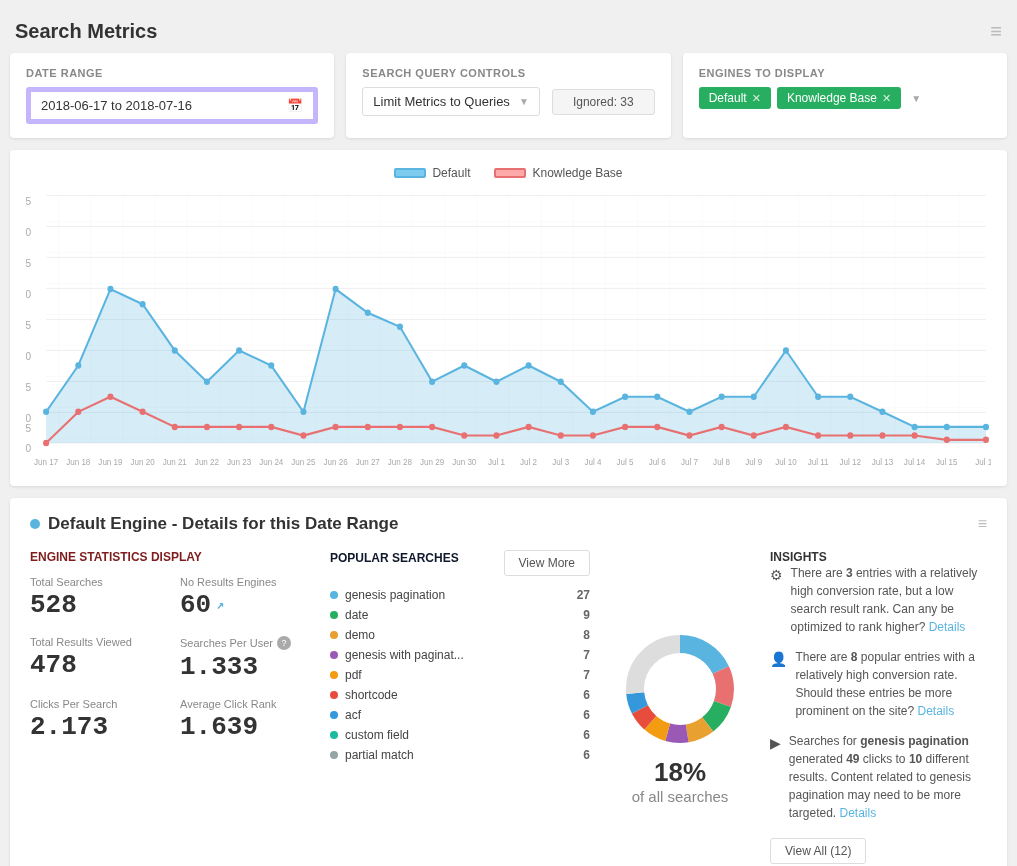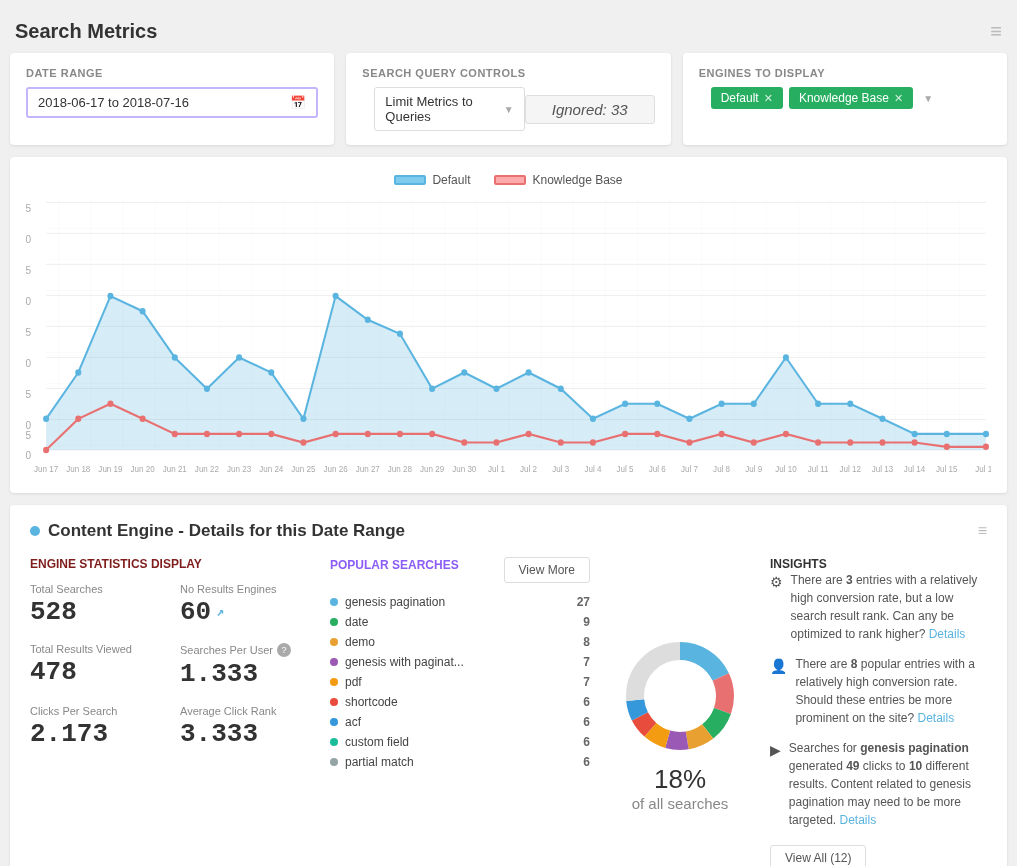--- a/index.html
+++ b/index.html
@@ -7,25 +7,25 @@
     
     .page { max-width: 1017px; margin: 0 auto; background: #f0f0f0; padding: 10px; }
     
     
     .header { display: flex; align-items: center; justify-content: space-between; padding: 10px 5px 10px; }
     
     
     .controls-row { display: flex; gap: 12px; margin-bottom: 12px; }
     .control-card { background: #fff; border-radius: 4px; padding: 14px 16px; flex: 1; box-shadow: 0 1px 3px rgba(0,0,0,0.1); }
     .control-label { font-size: 11px; color: #888; font-weight: 600; text-transform: uppercase; margin-bottom: 8px; letter-spacing: 0.5px; }
-    .control-value { display: flex; align-items: center; gap: 0; margin-left: 12px; }
-    .date-input { border: 2px solid #c4b5fd; border-radius: 3px; padding: 6px 10px; font-size: 13px; color: #333; display: flex; align-items: center; justify-content: space-between; width: 100%; }
+    .control-value { display: flex; align-items: center; gap: 12px; }
+    .date-input { border: 5px solid #c4b5fd; border-radius: 3px; padding: 6px 10px; font-size: 13px; color: #333; display: flex; align-items: center; justify-content: space-between; width: 100%; }
     .select-wrapper { display: flex; align-items: center; border: 1px solid #ddd; border-radius: 3px; padding: 6px 10px; background: #fff; flex: 1; }
     .select-text { flex: 1; font-size: 13px; color: #333; }
-    .ignored-badge { background: #f5f5f5; border: 1px solid #ddd; border-radius: 3px; padding: 5px 26px; font-size: 15px; color: #555; white-space: nowrap; font-style: italic; }
+    .ignored-badge { background: #f5f5f5; border: 1px solid #ddd; border-radius: 3px; padding: 5px 20px; font-size: 12px; color: #555; white-space: nowrap; }
     
     
     .engine-tags { display: flex; align-items: center; gap: 6px; flex: 1; }
     .engine-tag { display: flex; align-items: center; gap: 5px; padding: 4px 10px; border-radius: 3px; font-size: 12px; color: #fff; font-weight: 500; }
     .engine-tag.green { background: #27ae60; }
     .engine-tag.green2 { background: #27ae60; }
     .tag-x { cursor: pointer; opacity: 0.8; font-size: 11px; }
     
     
     .chart-section { background: #fff; border-radius: 4px; padding: 16px; margin-bottom: 12px; box-shadow: 0 1px 3px rgba(0,0,0,0.1); }
@@ -52,32 +52,32 @@
     .stats-title { font-size: 12px; font-weight: 700; color: #7f1d1d; margin-bottom: 12px; text-transform: uppercase; }
     .stats-grid { display: grid; grid-template-columns: 1fr 1fr; gap: 16px 20px; }
     .stat-item {}
     .stat-label { font-size: 11px; color: #888; margin-bottom: 2px; display: flex; align-items: center; gap: 4px; }
     .stat-value { font-size: 26px; font-weight: 700; color: #333; display: flex; align-items: center; gap: 5px; font-family: Liberation Mono, monospace; }
     .stat-value .ext-link { font-size: 13px; color: #5ab4e0; }
     .help-icon { width: 14px; height: 14px; border-radius: 50%; background: #aaa; color: #fff; font-size: 9px; display: inline-flex; align-items: center; justify-content: center; cursor: pointer; }
     
     
     .popular-col { flex: 0 0 260px; }
-    .popular-title { font-size: 12px; font-weight: 700; color: #8b5cf6; margin-bottom: 12px; text-transform: uppercase; }
+    .popular-title { font-size: 12px; font-weight: 700; color: #0f172a; margin-bottom: 12px; text-transform: uppercase; }
     .view-more-btn { border: 1px solid #ddd; background: #fff; border-radius: 3px; padding: 5px 14px; font-size: 12px; color: #555; cursor: pointer; float: right; }
     .popular-list { margin-top: 8px; }
     .popular-item { display: flex; align-items: center; justify-content: space-between; padding: 3px 0; }
     .popular-item-left { display: flex; align-items: center; gap: 7px; }
     .pop-dot { width: 8px; height: 8px; border-radius: 50%; }
     .pop-label { font-size: 12px; color: #444; }
     .pop-count { font-size: 12px; color: #666; font-weight: 600; }
     
     
     .donut-col { flex: 0 0 140px; display: flex; flex-direction: column; align-items: center; justify-content: center; padding-top: 20px; }
-    .donut-pct { font-size: 26px; font-weight: 400; color: #333; margin-top: 8px; text-align: center; }
+    .donut-pct { font-size: 26px; font-weight: 700; color: #333; margin-top: 8px; text-align: center; }
     .donut-sub { font-size: 15px; color: #888; text-align: center; }
     
     
     .insights-col { flex: 1; }
     .insights-title { font-size: 12px; font-weight: 700; color: #333; text-transform: uppercase; }
     .insight-item { display: flex; align-items: flex-start; gap: 8px; margin-bottom: 12px; font-size: 12px; color: #555; line-height: 1.5; }
     .insight-icon { font-size: 14px; margin-top: 1px; flex-shrink: 0; }
     .insight-link { color: #5ab4e0; cursor: pointer; text-decoration: none; }
     .view-all-btn { border: 1px solid #ddd; background: #fff; border-radius: 3px; padding: 5px 14px; font-size: 12px; color: #555; cursor: pointer; margin-top: 4px; }
     
@@ -279,21 +279,21 @@
         <text x="916" y="255" font-size="8" fill="#aaa" text-anchor="middle">Jul 15</text>
         <text x="955" y="255" font-size="8" fill="#aaa" text-anchor="middle">Jul 16</text>
       </svg>
     </div>
   </div>
 
   <div class="details-section">
     <div class="section-header">
       <div class="section-title">
         <span class="dot blue"></span>
-        <span>Content Engine - Details for this Date Range</span>
+        <span>Default Engine - Details for this Date Range</span>
       </div>
       <span style="color:#bbb;cursor:pointer;font-size:16px;">≡</span>
     </div>
     <div class="details-body">
 
       <div class="stats-col">
         <div class="stats-title">Engine Statistics display</div>
         <div class="stats-grid">
           <div class="stat-item">
             <div class="stat-label">Total Searches</div>
@@ -310,21 +310,21 @@
           <div class="stat-item">
             <div class="stat-label">Searches Per User <span class="help-icon">?</span></div>
             <div class="stat-value">1.333</div>
           </div>
           <div class="stat-item">
             <div class="stat-label">Clicks Per Search</div>
             <div class="stat-value">2.173</div>
           </div>
           <div class="stat-item">
             <div class="stat-label">Average Click Rank</div>
-            <div class="stat-value">3.333</div>
+            <div class="stat-value">1.639</div>
           </div>
         </div>
       </div>
 
       <div class="popular-col">
         <div class="clearfix">
           <div class="popular-title" style="display:inline-block;">Popular Searches</div>
           <button class="view-more-btn">View More</button>
         </div>
         <div class="popular-list">

